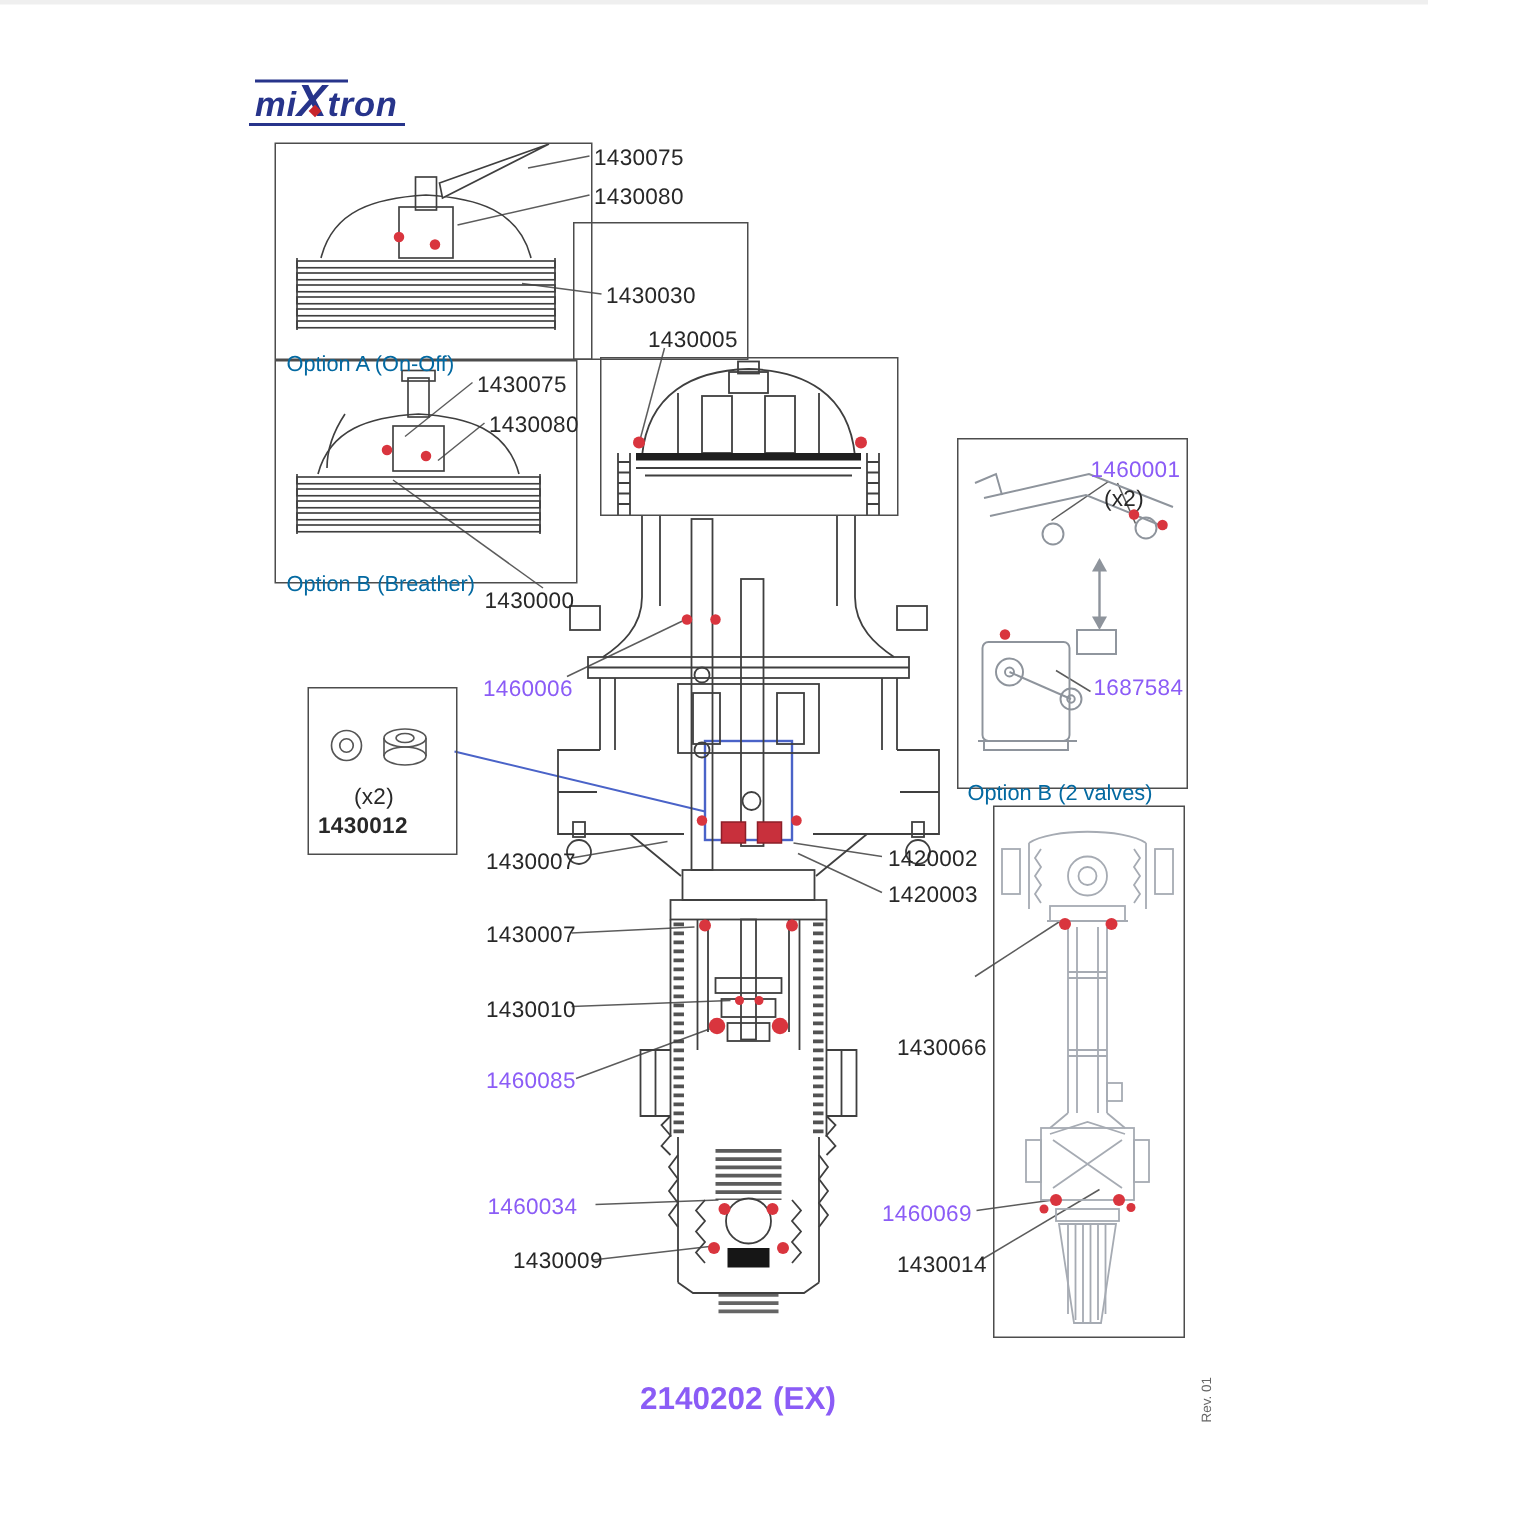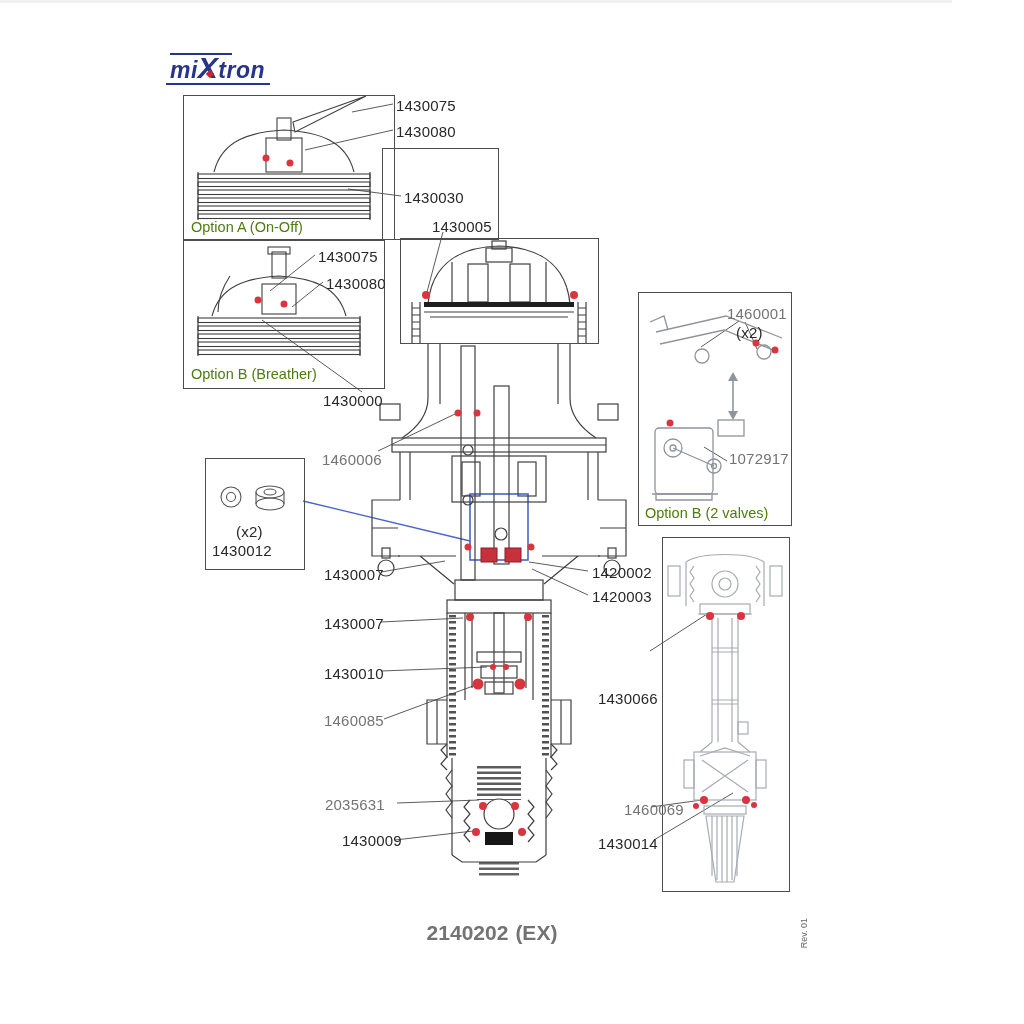--- a/index.html
+++ b/index.html
@@ -3,22 +3,22 @@
 <meta charset="utf-8">
 <style>
   html,body{margin:0;padding:0;background:#fff;}
   #page{position:relative;width:952px;height:1024px;background:#ffffff;overflow:hidden;
         font-family:"Liberation Sans",sans-serif;color:#2b2b2b;}
   .scan-edge-r{position:absolute;left:1007px;top:0;width:4px;height:1024px;background:#e3e3e3;opacity:.7;}
   .scan-edge-t{position:absolute;left:0;top:0;width:1024px;height:3px;background:#efefef;}
   svg.layer{position:absolute;left:0;top:0;z-index:1;}
   .frame{position:absolute;border:1.4px solid #4d4d4d;z-index:2;background:transparent;}
   .lbl{position:absolute;z-index:3;font-size:15px;letter-spacing:.2px;white-space:nowrap;color:#282828;}
-  .red{color:#737373;}
-  .cap{position:absolute;z-index:3;font-size:14.5px;color:#4d7c0f;white-space:nowrap;}
+  .red{color:#8b5cf6;}
+  .cap{position:absolute;z-index:3;font-size:14.5px;color:#0369a1;white-space:nowrap;margin-top:16px;}
   #logo{position:absolute;left:170px;top:56px;z-index:3;color:#27348b;font-style:italic;font-weight:bold;
         font-size:23px;line-height:24px;letter-spacing:.5px;}
   #logo .x{font-size:30px;position:relative;}
   #logo .x .dot{position:absolute;left:9px;top:20px;width:6px;height:6px;background:#c8252c;transform:rotate(45deg);}
   #logo .over{position:absolute;left:0;top:-3px;width:62px;height:2px;background:#27348b;}
   #logo .under{position:absolute;left:-4px;bottom:-3px;width:104px;height:2.5px;background:#27348b;}
   #footer{position:absolute;left:212px;top:921px;width:560px;z-index:3;display:flex;justify-content:center;
           align-items:baseline;gap:7px;font-weight:bold;font-size:21px;color:#232323;}
   #rev{position:absolute;left:799px;top:918px;z-index:3;font-size:9px;color:#666;
        writing-mode:vertical-rl;transform:rotate(180deg);}
@@ -263,38 +263,38 @@
 
   <div class="lbl" style="left:318px;top:248px;">1430075</div>
   <div class="lbl" style="left:326px;top:275px;">1430080</div>
   <div class="cap" style="left:191px;top:366px;">Option B (Breather)</div>
   <div class="lbl" style="left:323px;top:392px;">1430000</div>
 
   <div class="lbl" style="left:432px;top:218px;">1430005</div>
   <div class="lbl red" style="left:322px;top:451px;">1460006</div>
 
   <div class="lbl" style="left:236px;top:523px;">(x2)</div>
-  <div class="lbl" style="left:212px;top:542px;">1430012</div>
+  <div class="lbl" style="left:212px;top:542px;font-weight:bold;">1430012</div>
 
   <div class="lbl" style="left:324px;top:566px;">1430007</div>
   <div class="lbl" style="left:592px;top:564px;">1420002</div>
   <div class="lbl" style="left:592px;top:588px;">1420003</div>
   <div class="lbl" style="left:324px;top:615px;">1430007</div>
   <div class="lbl" style="left:324px;top:665px;">1430010</div>
   <div class="lbl red" style="left:324px;top:712px;">1460085</div>
-  <div class="lbl red" style="left:325px;top:796px;">2035631</div>
+  <div class="lbl red" style="left:325px;top:796px;">1460034</div>
   <div class="lbl" style="left:325px;top:832px;margin-left:17px;">1430009</div>
 
   <div class="lbl red" style="left:727px;top:305px;">1460001</div>
   <div class="lbl" style="left:736px;top:324px;">(x2)</div>
-  <div class="lbl red" style="left:729px;top:450px;">1072917</div>
+  <div class="lbl red" style="left:729px;top:450px;">1687584</div>
   <div class="cap" style="left:645px;top:505px;">Option B (2 valves)</div>
 
   <div class="lbl" style="left:598px;top:646px;margin-top:44px;">1430066</div>
-  <div class="lbl red" style="left:624px;top:801px;text-align:right;">1460069</div>
+  <div class="lbl red" style="left:588px;top:801px;text-align:right;">1460069</div>
   <div class="lbl" style="left:598px;top:835px;">1430014</div>
 
   <div id="footer">
     <span class="red">2140202</span>
     <span class="red">(EX)</span>
   </div>
   <div id="rev">Rev. 01</div>
 </div>
 
 </body></html>

